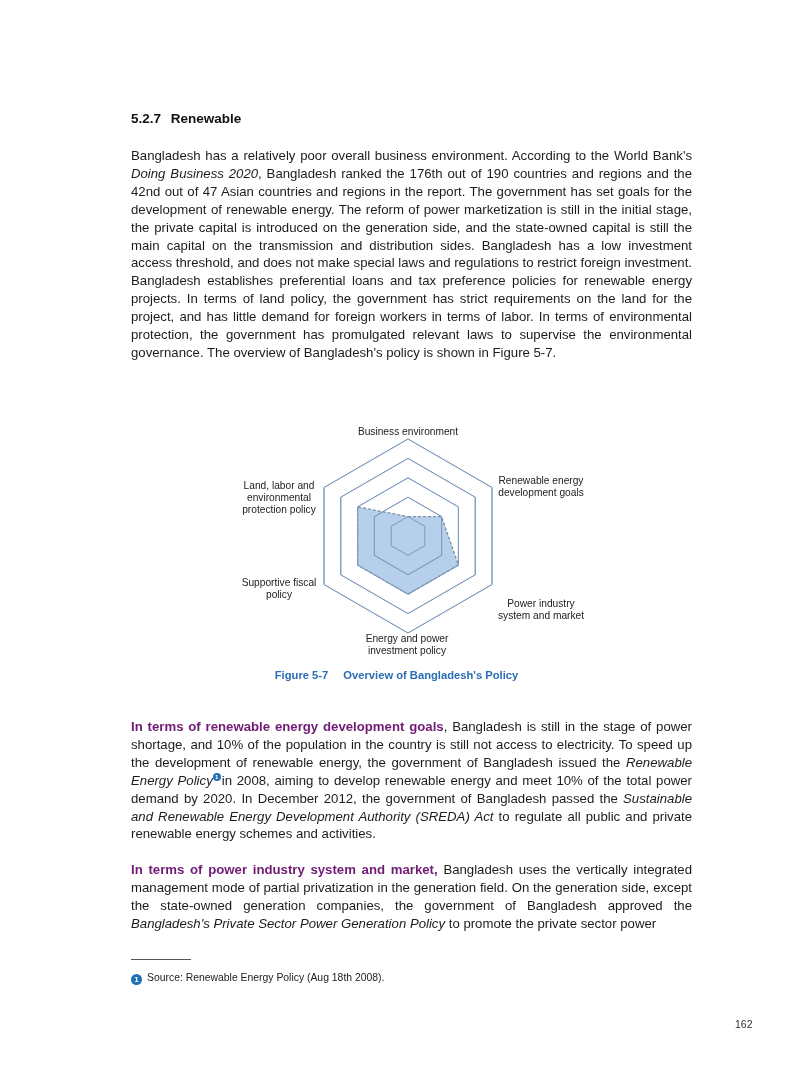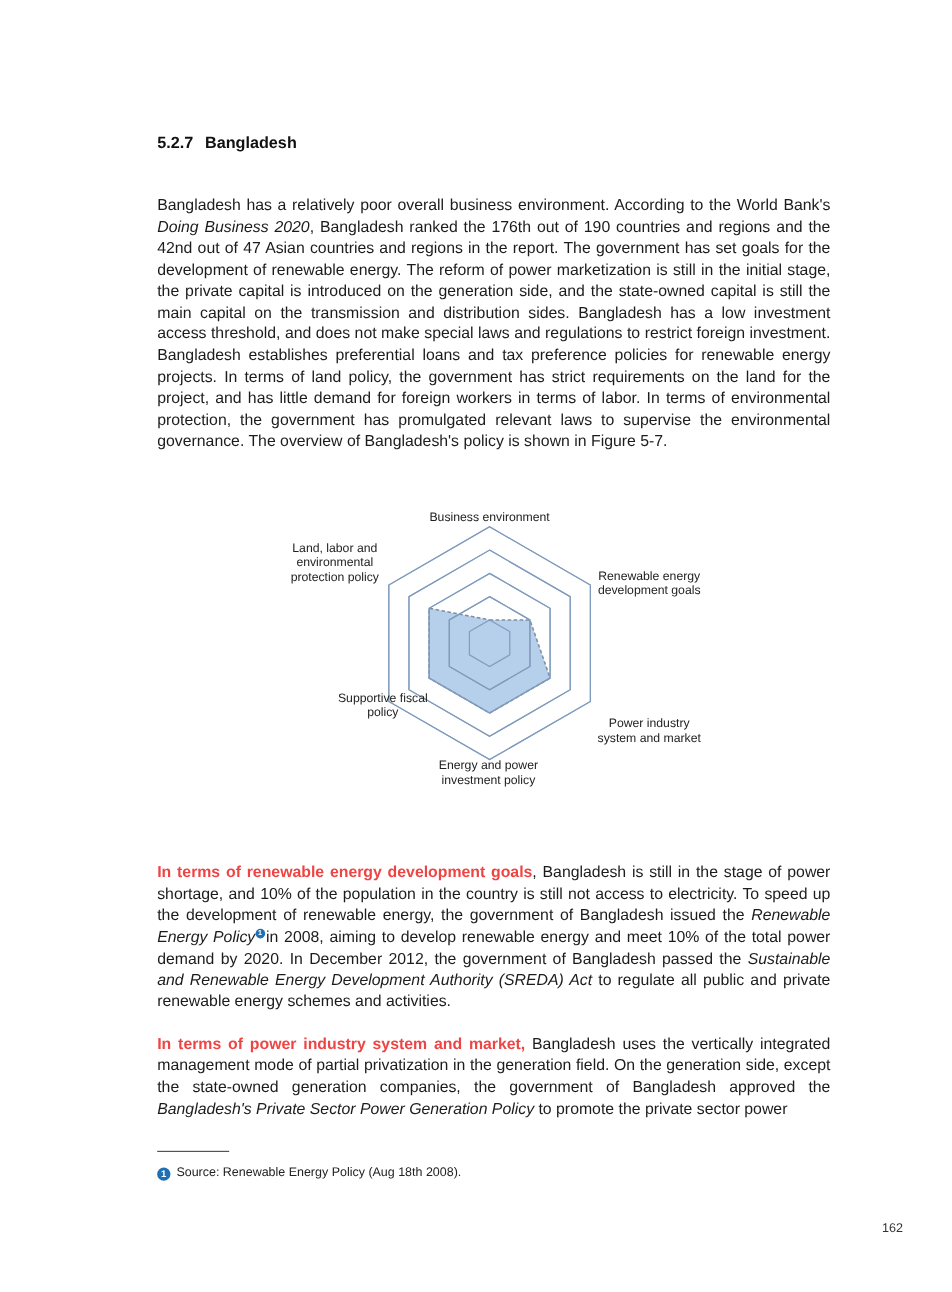--- a/index.html
+++ b/index.html
@@ -4,22 +4,22 @@
 <style>
   html, body { margin: 0; padding: 0; background: #ffffff; }
   body { width: 793px; height: 1077px; position: relative; overflow: hidden;
          font-family: "Liberation Sans", sans-serif; color: #1a1a1a; }
   .page { position: absolute; left: 0; top: 0; width: 793px; height: 1077px; }
   .section-heading { position: absolute; left: 131px; top: 111px; font-size: 13.5px; font-weight: bold; color: #111; }
   .section-heading .num { margin-right: 6px; }
   .para { position: absolute; left: 131px; width: 561px; font-size: 13.2px; line-height: 17.9px;
           text-align: justify; color: #1c1c1c; }
   .para i { font-style: italic; }
-  .para b { font-weight: bold; color: #ef4444; }
-  #p1 { top: 162px; }
+  .para b { font-weight: bold; color: #701a75; }
+  #p1 { top: 147px; }
   #p2 { top: 718px; }
   #p3 { top: 861px; }
   .fnref { display: inline-block; width: 8px; height: 8px; border-radius: 50%; background: #1f6fb5;
            color: #fff; font-size: 6px; line-height: 8px; text-align: center; vertical-align: super;
            font-weight: bold; margin-right: 1px; font-style: normal; }
   .chart-wrap { position: absolute; left: 220px; top: 420px; width: 380px; height: 245px; }
   .chart-wrap svg { position: absolute; left: 0; top: 0; }
   .axis-label { position: absolute; font-size: 10.2px; line-height: 12.2px; color: #222; text-align: center; white-space: nowrap; }
   .caption { position: absolute; left: 0; width: 793px; top: 669px; text-align: center; font-size: 11.2px;
              font-weight: bold; color: #2a6db3; }
@@ -31,21 +31,21 @@
                         margin-right: 5px; vertical-align: -1px; }
   .page-number { position: absolute; left: 735px; top: 1018px; font-size: 10.5px; color: #333; }
 </style>
 </head>
 <body>
 
 <div class="page">
 
   <div class="section-heading">
     <span class="num">5.2.7</span>
-    <span>Bangladesh</span>
+    <span>Renewable</span>
   </div>
 
   <div class="para" id="p1"><span>Bangladesh has a relatively poor overall business environment. According to the World Bank's </span><i>Doing Business 2020</i><span>, Bangladesh ranked the 176th out of 190 countries and regions and the 42nd out of 47 Asian countries and regions in the report. The government has set goals for the development of renewable energy. The reform of power marketization is still in the initial stage, the private capital is introduced on the generation side, and the state-owned capital is still the main capital on the transmission and distribution sides. Bangladesh has a low investment access threshold, and does not make special laws and regulations to restrict foreign investment. Bangladesh establishes preferential loans and tax preference policies for renewable energy projects. In terms of land policy, the government has strict requirements on the land for the project, and has little demand for foreign workers in terms of labor. In terms of environmental protection, the government has promulgated relevant laws to supervise the environmental governance. The overview of Bangladesh's policy is shown in Figure 5-7.</span></div>
 
   <div class="chart-wrap">
     <svg id="radar-svg" width="380" height="245">
         <polygon points="188.0,96.6 204.8,106.3 204.8,125.7 188.0,135.4 171.2,125.7 171.2,106.3" fill="none" stroke="#7f9bbd" stroke-width="1"></polygon>
         <polygon points="188.0,96.6 221.6,96.6 238.4,145.1 188.0,174.2 137.6,145.1 137.6,86.9" fill="#a9c8e8" fill-opacity="0.85" stroke="#7d8fa6" stroke-width="1.3" stroke-dasharray="3,2"></polygon>
         <polygon points="188.0,77.2 221.6,96.6 221.6,135.4 188.0,154.8 154.4,135.4 154.4,96.6" fill="none" stroke="#7f9bbd" stroke-width="1"></polygon>
         <polygon points="188.0,57.8 238.4,86.9 238.4,145.1 188.0,174.2 137.6,145.1 137.6,86.9" fill="none" stroke="#7f9bbd" stroke-width="1"></polygon>
@@ -54,24 +54,28 @@
         <polygon points="188.0,96.6 204.8,106.3 204.8,125.7 188.0,135.4 171.2,125.7 171.2,106.3" fill="none" stroke="#7f9bbd" stroke-width="1" stroke-opacity="0.9"></polygon>
         <polygon points="188.0,77.2 221.6,96.6 221.6,135.4 188.0,154.8 154.4,135.4 154.4,96.6" fill="none" stroke="#7f9bbd" stroke-width="1" stroke-opacity="0.9"></polygon>
         <polygon points="188.0,57.8 238.4,86.9 238.4,145.1 188.0,174.2 137.6,145.1 137.6,86.9" fill="none" stroke="#7f9bbd" stroke-width="1" stroke-opacity="0.9"></polygon>
         <polygon points="188.0,38.4 255.2,77.2 255.2,154.8 188.0,193.6 120.8,154.8 120.8,77.2" fill="none" stroke="#7f9bbd" stroke-width="1" stroke-opacity="0.9"></polygon>
         <polygon points="188.0,19.0 272.0,67.5 272.0,164.5 188.0,213.0 104.0,164.5 104.0,67.5" fill="none" stroke="#7f9bbd" stroke-width="1" stroke-opacity="0.9"></polygon>
       </svg>
     <div class="axis-label" id="lab0" style="top: 6px; left: 188px; transform: translateX(-50%);">Business environment</div>
     <div class="axis-label" id="lab1" style="top: 55px; left: 321px; transform: translateX(-50%);">Renewable energy<br>development goals</div>
     <div class="axis-label" id="lab2" style="top: 157px; left: 321px; transform: translateX(-50%); margin-top: 21px;">Power industry<br>system and market</div>
     <div class="axis-label" id="lab3" style="top: 213px; left: 187px; transform: translateX(-50%);">Energy and power<br>investment policy</div>
-    <div class="axis-label" id="lab4" style="top: 157px; left: 59px; transform: translateX(-50%); margin-left: 40px;">Supportive fiscal<br>policy</div>
-    <div class="axis-label" id="lab5" style="top: 32px; left: 59px; transform: translateX(-50%);">Land, labor and<br>environmental<br>protection policy</div>
+    <div class="axis-label" id="lab4" style="top: 157px; left: 59px; transform: translateX(-50%);">Supportive fiscal<br>policy</div>
+    <div class="axis-label" id="lab5" style="top: 60px; left: 59px; transform: translateX(-50%);">Land, labor and<br>environmental<br>protection policy</div>
   </div>
 
+  <div class="caption">
+    <span class="fig-num">Figure 5-7</span>
+    <span>Overview of Bangladesh's Policy</span>
+  </div>
 
   <div class="para" id="p2"><b>In terms of renewable energy development goals</b><span>, Bangladesh is still in the stage of power shortage, and 10% of the population in the country is still not access to electricity. To speed up the development of renewable energy, the government of Bangladesh issued the </span><i>Renewable Energy Policy</i><span class="fnref">1</span><span>in 2008, aiming to develop renewable energy and meet 10% of the total power demand by 2020. In December 2012, the government of Bangladesh passed the </span><i>Sustainable and Renewable Energy Development Authority (SREDA) Act</i><span> to regulate all public and private renewable energy schemes and activities.</span></div>
 
   <div class="para" id="p3"><b>In terms of power industry system and market,</b><span> Bangladesh uses the vertically integrated management mode of partial privatization in the generation field. On the generation side, except the state-owned generation companies, the government of Bangladesh approved the </span><i>Bangladesh's Private Sector Power Generation Policy</i><span> to promote the private sector power</span></div>
 
   <div class="fn-rule"></div>
   <div class="footnote">
     <span class="fn-badge">1</span><span>Source: Renewable Energy Policy (Aug 18th 2008).</span>
   </div>
 

